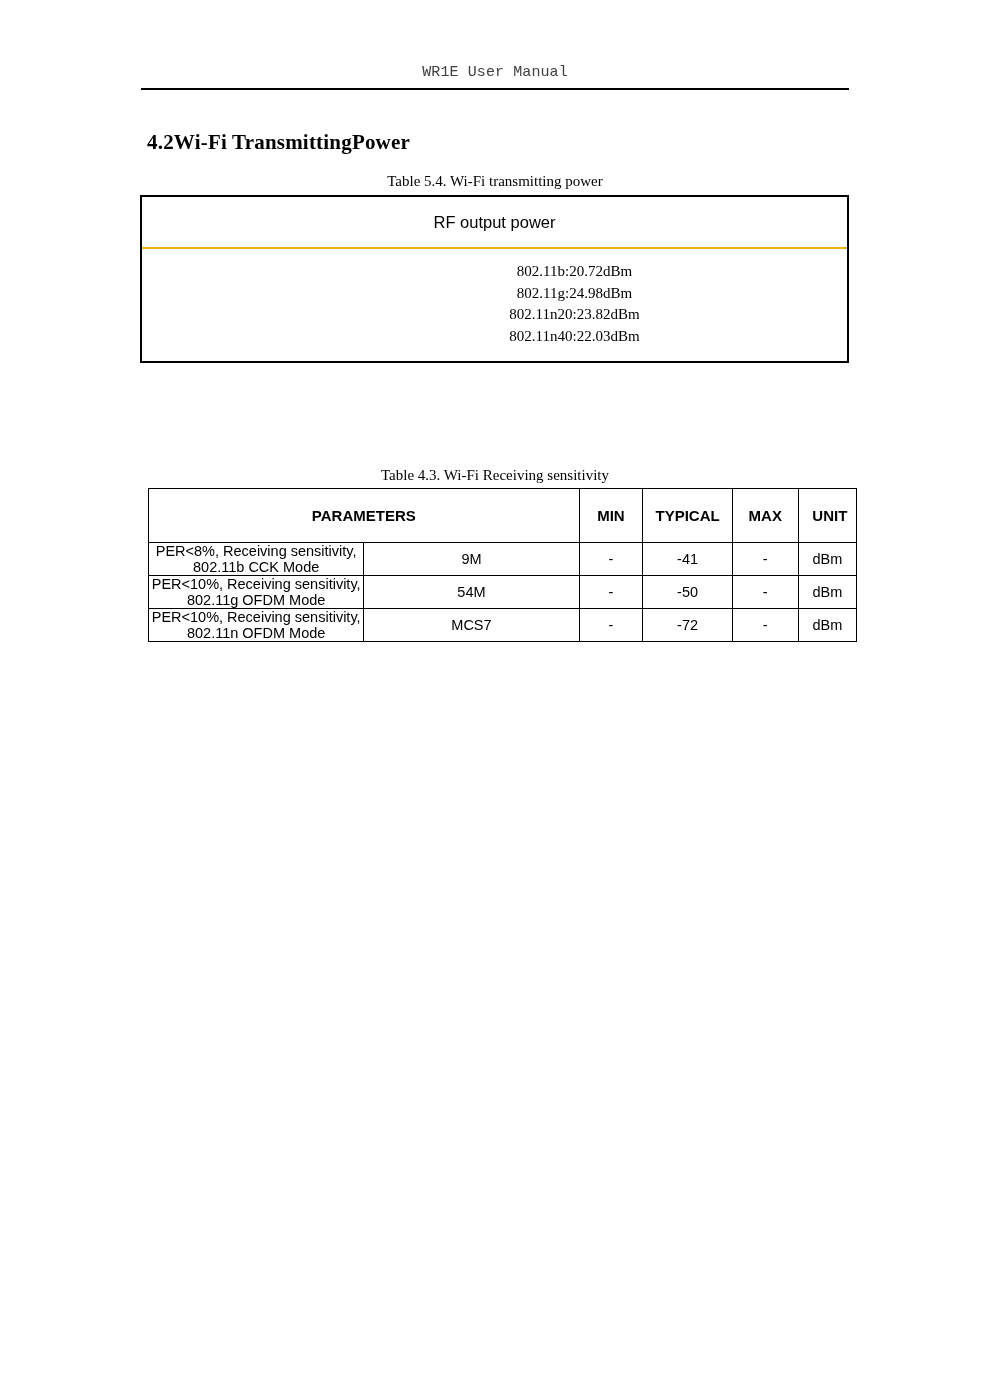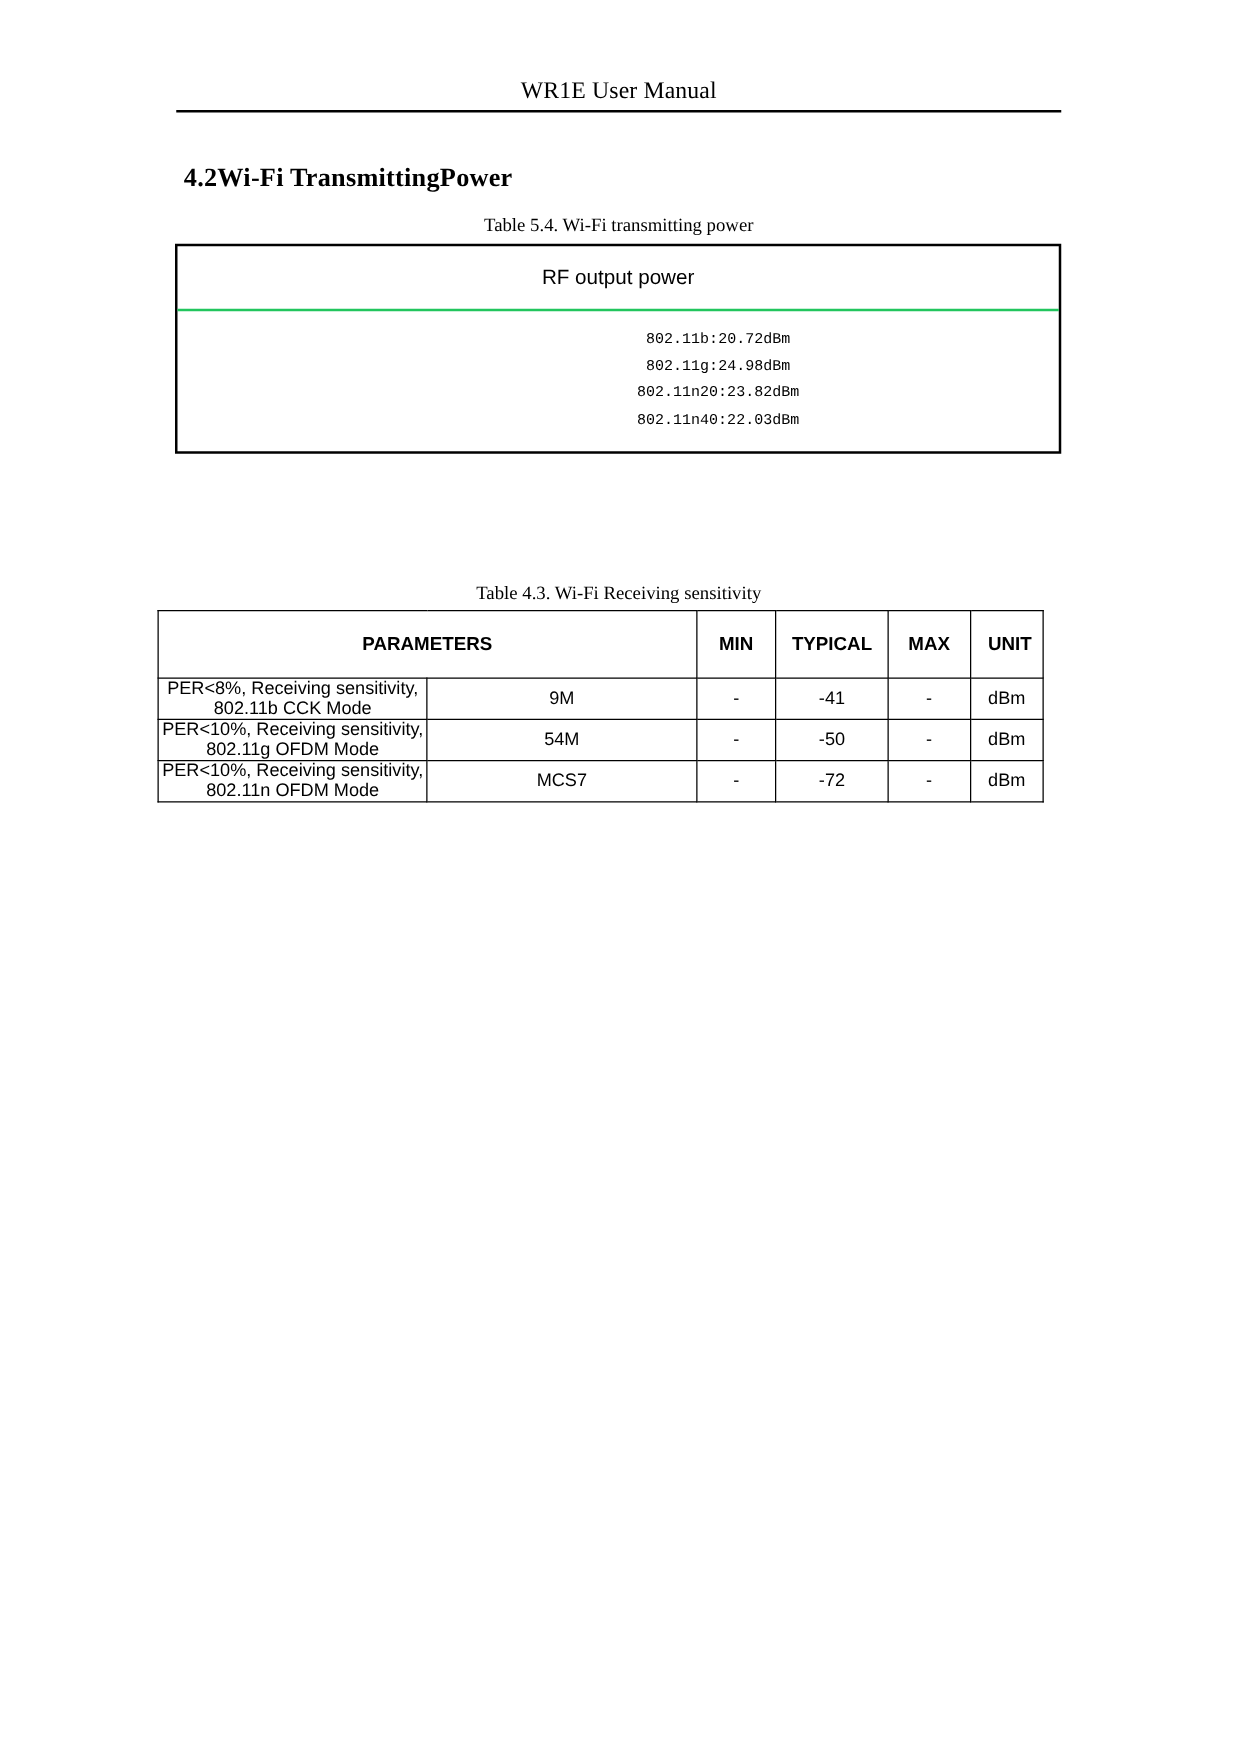--- a/index.html
+++ b/index.html
@@ -23,24 +23,24 @@
 
   
   .header {
     position: absolute;
     top: 62px;
     left: 141px;
     width: 708px;
     text-align: center;
   }
   .header-title {
-    font-family: Liberation Serif, serif;
-    font-size: 19px;
+    font-family: Liberation Mono, monospace;
+    font-size: 15px;
     letter-spacing: 0.1px;
-    color: #000000;
+    color: #404040;
     display: inline-block;
     padding-bottom: 5px;
   }
   .header-rule {
     position: absolute;
     top: 88px;
     left: 141px;
     width: 708px;
     height: 2px;
     background: #000000;
@@ -76,51 +76,51 @@
     position: absolute;
     top: 195px;
     left: 140px;
     width: 709px;
     border: 2px solid #000;
     box-sizing: border-box;
     background: #fff;
   }
   .table42-head {
     height: 50px;
-    border-bottom: 2px solid #22c55e;
+    border-bottom: 2px solid #eab308;
     display: flex;
     align-items: center;
     justify-content: center;
   }
   .table42-head span {
     font-size: 16.5px;
     font-family: "Liberation Sans", sans-serif;
     color: #000;
   }
   .table42-body {
     padding: 12px 0 14px 0;
     display: flex;
     flex-direction: column;
     align-items: center;
   }
   .table42-body div {
-    font-size: 12px;
+    font-size: 15px;
     line-height: 21.5px;
-    font-family: Liberation Mono, monospace;
+    font-family: Liberation Serif, serif;
     width: 300px;
     text-align: center;
     padding-left: 160px;
     box-sizing: border-box;
   }
 
   
   .table43 {
     position: absolute;
     top: 488px;
-    left: 126px;
+    left: 148px;
     width: 709px;
     border-collapse: collapse;
     table-layout: fixed;
     background: #fff;
   }
   .table43 td, .table43 th {
     border: 1px solid #000;
     padding: 0;
     font-family: "Liberation Sans", sans-serif;
     font-size: 14.5px;

